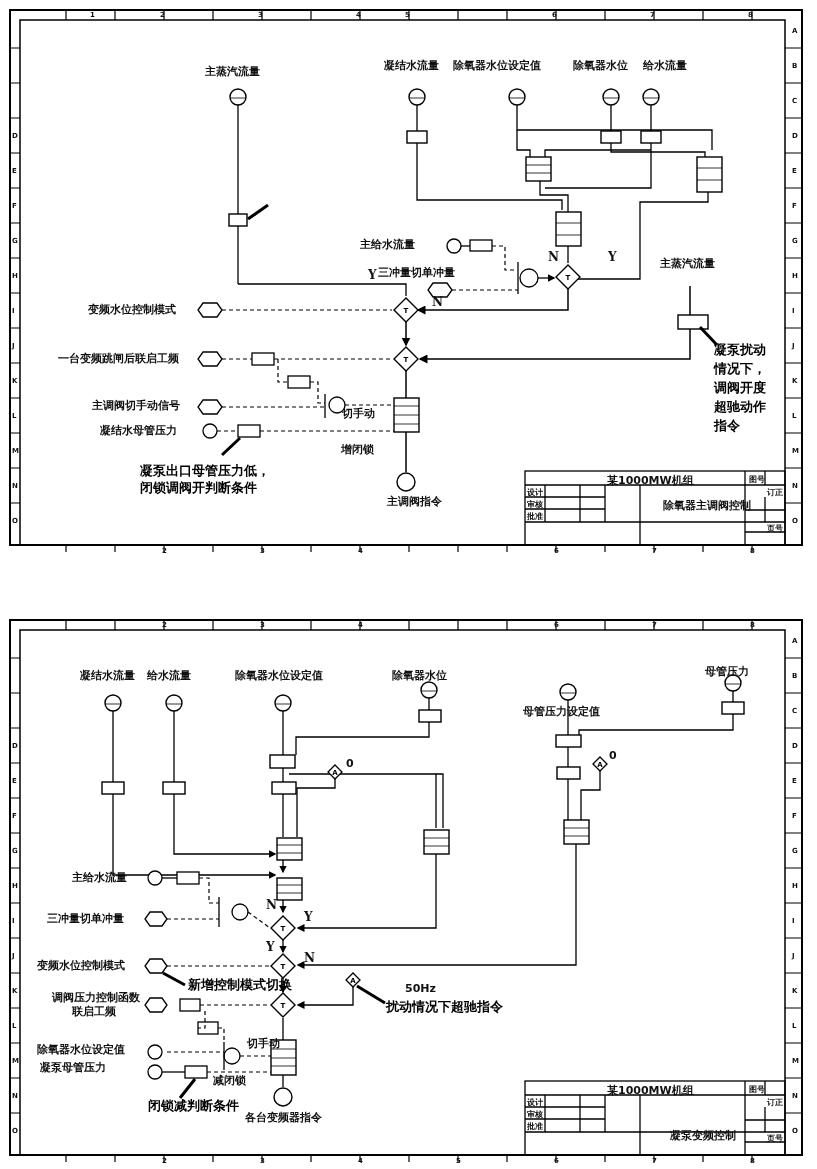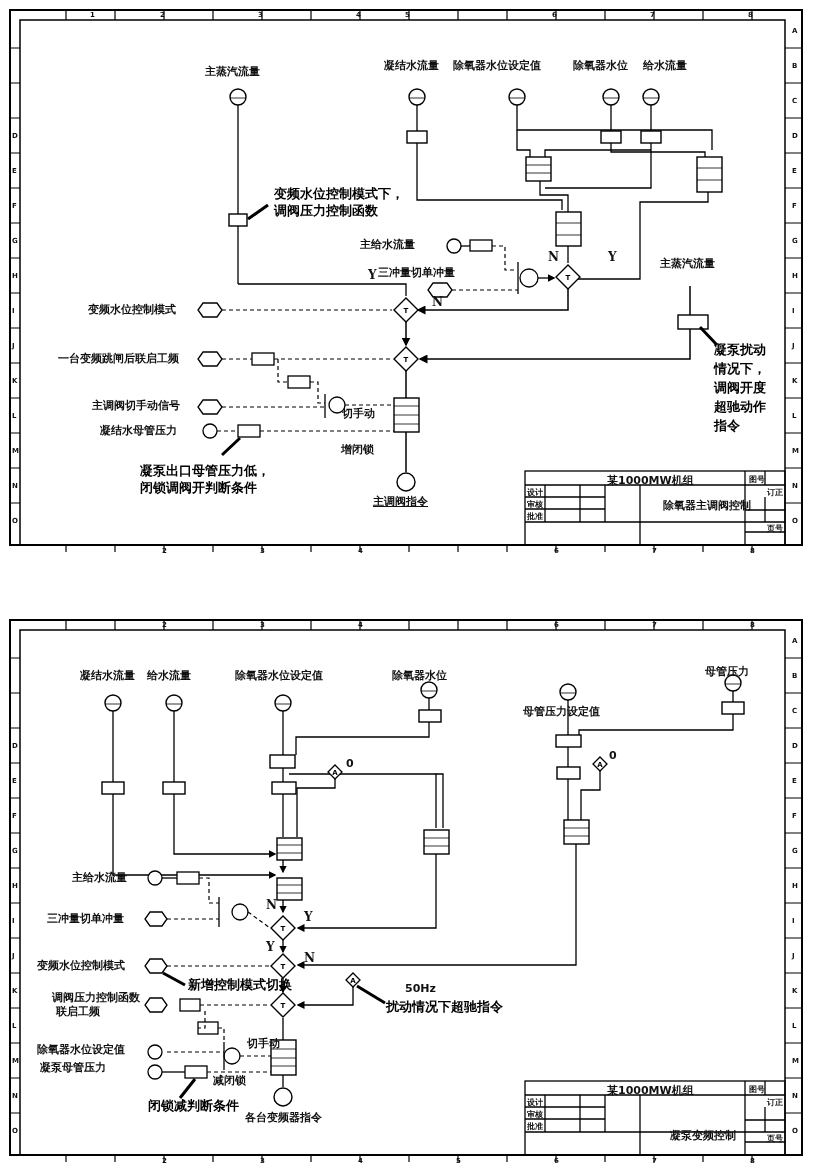--- a/index.html
+++ b/index.html
@@ -298,30 +298,26 @@
   <span class="lbl" style="left:643px;top:60px;">给水流量</span>
   <span class="lbl" style="left:360px;top:239px;">主给水流量</span>
   <span class="lbl" style="left:378px;top:267px;">三冲量切单冲量</span>
   <span class="lbl" style="left:660px;top:258px;">主蒸汽流量</span>
   <span class="lbl" style="left:88px;top:304px;">变频水位控制模式</span>
   <span class="lbl" style="left:58px;top:353px;">一台变频跳闸后联启工频</span>
   <span class="lbl" style="left:92px;top:400px;">主调阀切手动信号</span>
   <span class="lbl" style="left:100px;top:425px;">凝结水母管压力</span>
   <span class="lbl" style="left:342px;top:408px;">切手动</span>
   <span class="lbl" style="left:341px;top:444px;">增闭锁</span>
-  <span class="lbl" style="left:373px;top:496px;text-decoration:underline;">主调阀指令</span>
+  <span class="lbl" style="left:387px;top:496px;">主调阀指令</span>
   <span class="yn" style="left:368px;top:268px;">Y</span>
   <span class="yn" style="left:432px;top:295px;">N</span>
   <span class="yn" style="left:548px;top:250px;">N</span>
   <span class="yn" style="left:608px;top:250px;">Y</span>
 
-  <div class="ann" style="left:274px;top:185px;">
-    <div>变频水位控制模式下，</div>
-    <div>调阀压力控制函数</div>
-  </div>
   <div class="ann" style="left:714px;top:340px;line-height:19px;">
     <div>凝泵扰动</div>
     <div>情况下，</div>
     <div>调阀开度</div>
     <div>超驰动作</div>
     <div>指令</div>
   </div>
   <div class="ann" style="left:140px;top:462px;">
     <div>凝泵出口母管压力低，</div>
     <div>闭锁调阀开判断条件</div>
@@ -614,21 +610,21 @@
   <span class="lbl" style="left:392px;top:60px;">除氧器水位</span>
   <span class="lbl" style="left:523px;top:60px;margin-top:36px;">母管压力设定值</span>
   <span class="lbl" style="left:705px;top:56px;">母管压力</span>
   <span class="lbl" style="left:346px;top:148px;">0</span>
   <span class="lbl" style="left:609px;top:140px;">0</span>
   <span class="lbl" style="left:381px;top:373px;margin-left:24px;">50Hz</span>
   <span class="lbl" style="left:72px;top:262px;">主给水流量</span>
   <span class="lbl" style="left:47px;top:303px;">三冲量切单冲量</span>
   <span class="lbl" style="left:37px;top:350px;">变频水位控制模式</span>
   <span class="lbl" style="left:52px;top:382px;">调阀压力控制函数</span>
-  <span class="lbl" style="left:56px;top:396px;">联启工频</span>
+  <span class="lbl" style="left:72px;top:396px;">联启工频</span>
   <span class="lbl" style="left:37px;top:434px;">除氧器水位设定值</span>
   <span class="lbl" style="left:40px;top:452px;">凝泵母管压力</span>
   <span class="lbl" style="left:247px;top:428px;">切手动</span>
   <span class="lbl" style="left:213px;top:465px;">减闭锁</span>
   <span class="lbl" style="left:245px;top:502px;">各台变频器指令</span>
   <span class="yn" style="left:266px;top:288px;">N</span>
   <span class="yn" style="left:304px;top:300px;">Y</span>
   <span class="yn" style="left:266px;top:330px;">Y</span>
   <span class="yn" style="left:304px;top:341px;">N</span>
 

